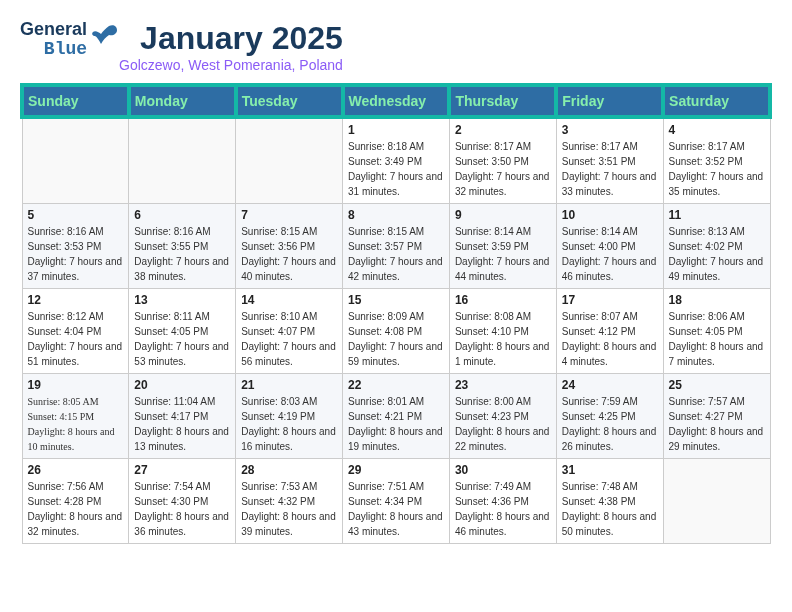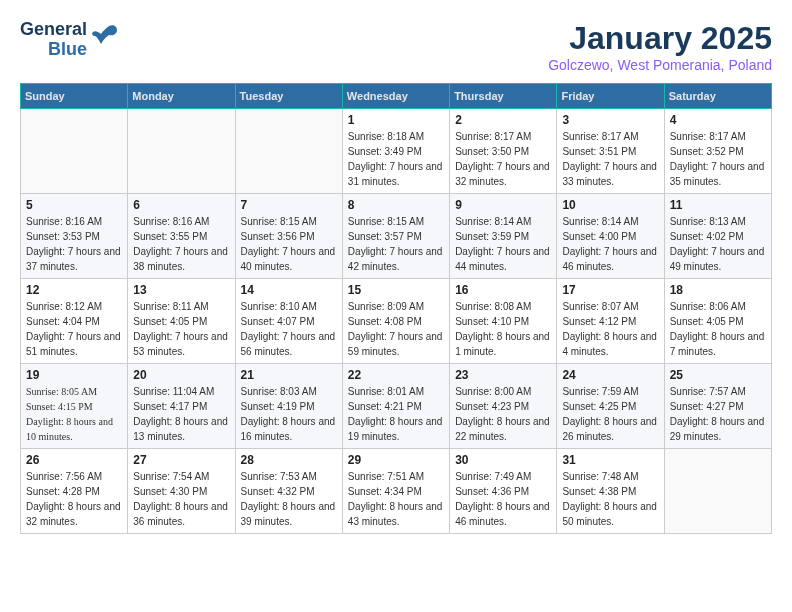--- a/index.html
+++ b/index.html
@@ -8,21 +8,21 @@
       background: #fff;
       width: 792px;
       min-height: 612px;
     }
     .page {
       width: 792px;
       padding: 20px 20px 20px 20px;
     }
     .header {
       display: flex;
-      justify-content: space-between;
+      justify-content: flex-start;
       align-items: flex-start;
       margin-bottom: 10px;
     }
     .title-block {
       text-align: right;
     }
     .cal-title {
       font-size: 32px;
       font-weight: bold;
       color: #1a3a5c;
@@ -31,26 +31,26 @@
       font-size: 14px;
       color: #8b5cf6;
     }
     .calendar {
       width: 100%;
       border-collapse: collapse;
       border: 1px solid #ccc;
     }
     .calendar th {
       background: #2e6da4;
-      color: #e5e5e5;
-      font-size: 11px;
+      color: #86efac;
+      font-size: 14px;
       font-weight: bold;
       padding: 6px 4px;
       text-align: left;
-      border: 1px solid #14b8a6;
+      border: 4px solid #14b8a6;
     }
     .calendar td {
       border: 1px solid #ccc;
       vertical-align: top;
       padding: 4px 5px;
       width: calc(100% / 7);
       font-size: 10.5px;
       color: #222;
       min-height: 80px;
       background: #fff;
@@ -85,20 +85,21 @@
     }
     .logo-general {
       font-size: 18px;
       font-weight: bold;
       color: #1a3a5c;
     }
     .logo-blue {
       font-size: 18px;
       font-weight: bold;
       color: #2e6da4;
+      font-family: Liberation Mono, monospace;
     }
     .logo-bird {
       display: inline-block;
       margin-left: 2px;
       align-self: flex-start;
       margin-top: 2px;
     }
   </style>
 </head>
 <body>

